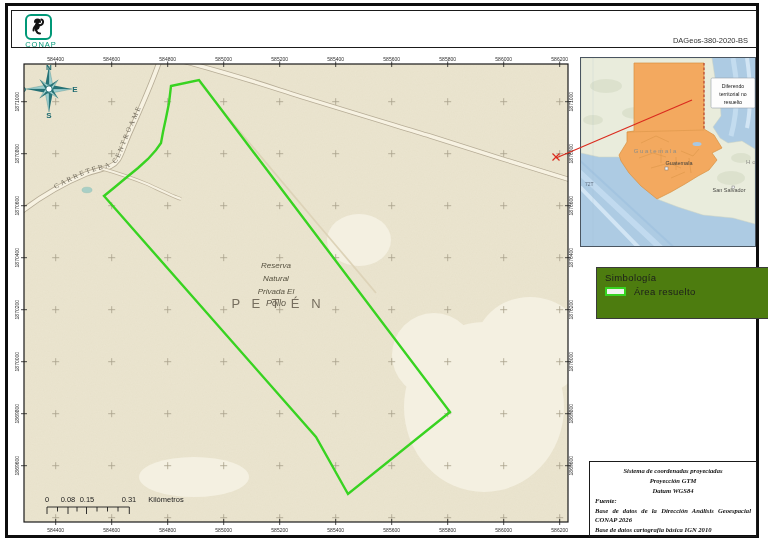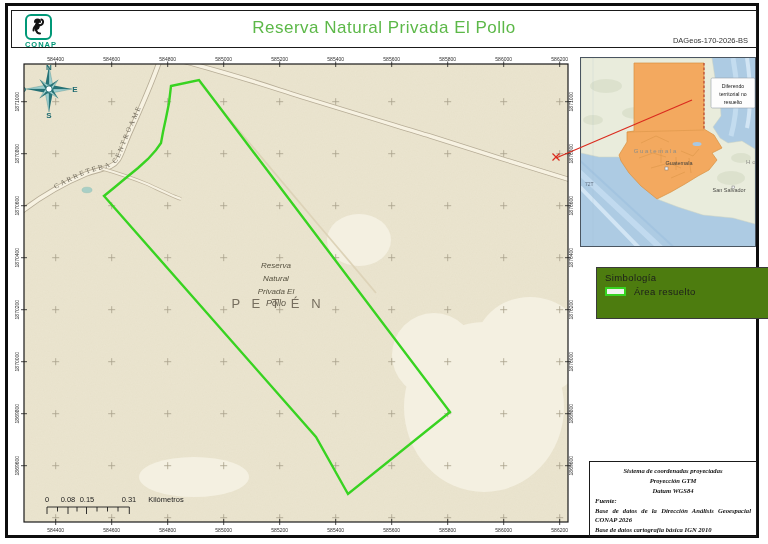--- a/index.html
+++ b/index.html
@@ -7,21 +7,21 @@
         font-family:"Liberation Sans",sans-serif;}
   #outer-border{position:absolute;left:5px;top:3px;width:754px;height:535px;
         border:3px solid #0d0d0d;box-sizing:border-box;}
   
   #header{position:absolute;left:11px;top:10px;width:746px;height:38px;
         border:1px solid #1a1a1a;box-sizing:border-box;background:#fff;}
   #logo{position:absolute;left:9px;top:2px;width:40px;height:36px;}
   #logo-box{position:absolute;left:4px;top:1px;width:27px;height:26px;border:2.5px solid #009877;
         border-radius:6px;box-sizing:border-box;background:#fff;}
   #logo-text{position:absolute;left:0;top:27px;width:40px;text-align:center;
-        font-size:7.5px;font-weight:bold;color:#009877;letter-spacing:1px;}
+        font-size:7.5px;font-weight:normal;color:#009877;letter-spacing:1px;}
   #title{position:absolute;left:0;top:7px;width:100%;text-align:center;
         font-size:17px;color:#5cb848;letter-spacing:.5px;}
   #doc-code{position:absolute;right:8px;bottom:2px;font-size:7.5px;color:#333;}
   
   #legend{position:absolute;left:585px;top:267px;width:206px;height:52px;background:#4d7c0f;
         border:1.5px solid #3a3a3a;box-sizing:border-box;padding:4px 0 0 8px;margin-left:11px;}
   #legend .lg-title{font-size:9.5px;color:#1c1c1c;letter-spacing:.4px;margin-bottom:3px;}
   #legend .lg-item{display:flex;align-items:center;margin-top:2px;}
   #legend .sw{width:21px;height:9px;margin-right:8px;box-sizing:border-box;background:#f2f2f0;}
   #legend .sw-gray{border:1px solid #a2a2a2;}
@@ -55,22 +55,21 @@
             <path d="M12,9 C14,9.5 15.5,8.5 16,6.5 C16.4,5 15.5,3.8 14.3,3.6"></path>
             <path d="M9,9.5 C7.5,10.5 6.5,12.5 6.5,14.5"></path>
             <path d="M9,14 C9.5,16 11,17.5 13,17.5"></path>
           </g>
           <circle cx="10.5" cy="5.2" r="2.2" fill="#141414"></circle>
           <ellipse cx="10.2" cy="10.5" rx="2.6" ry="3.6" fill="#141414" transform="rotate(12 10.2 10.5)"></ellipse>
         </svg>
       </div>
       <div id="logo-text">CONAP</div>
     </div>
-    <div id="title">Reserva Natural Privada El Pollo</div>
-    <div id="doc-code">DAGeos-170-2026-BS</div>
+    <div id="doc-code">DAGeos-380-2020-BS</div>
   </div>
 
   <svg id="map-svg" style="position:absolute;left:14px;top:55px;" width="560" height="480" viewBox="0 0 560 480">
     <defs>
       <clipPath id="frameClip">
           <rect x="10" y="9" width="544" height="458"></rect>
         </clipPath>
       <filter id="paperNoise" x="0" y="0" width="100%" height="100%">
         <feTurbulence type="fractalNoise" baseFrequency="0.85" numOctaves="2" seed="11" result="n"></feTurbulence>
         <feColorMatrix in="n" type="matrix" values="0 0 0 0 0.70  0 0 0 0 0.64  0 0 0 0 0.47  0 0 0 0.45 0"></feColorMatrix>

